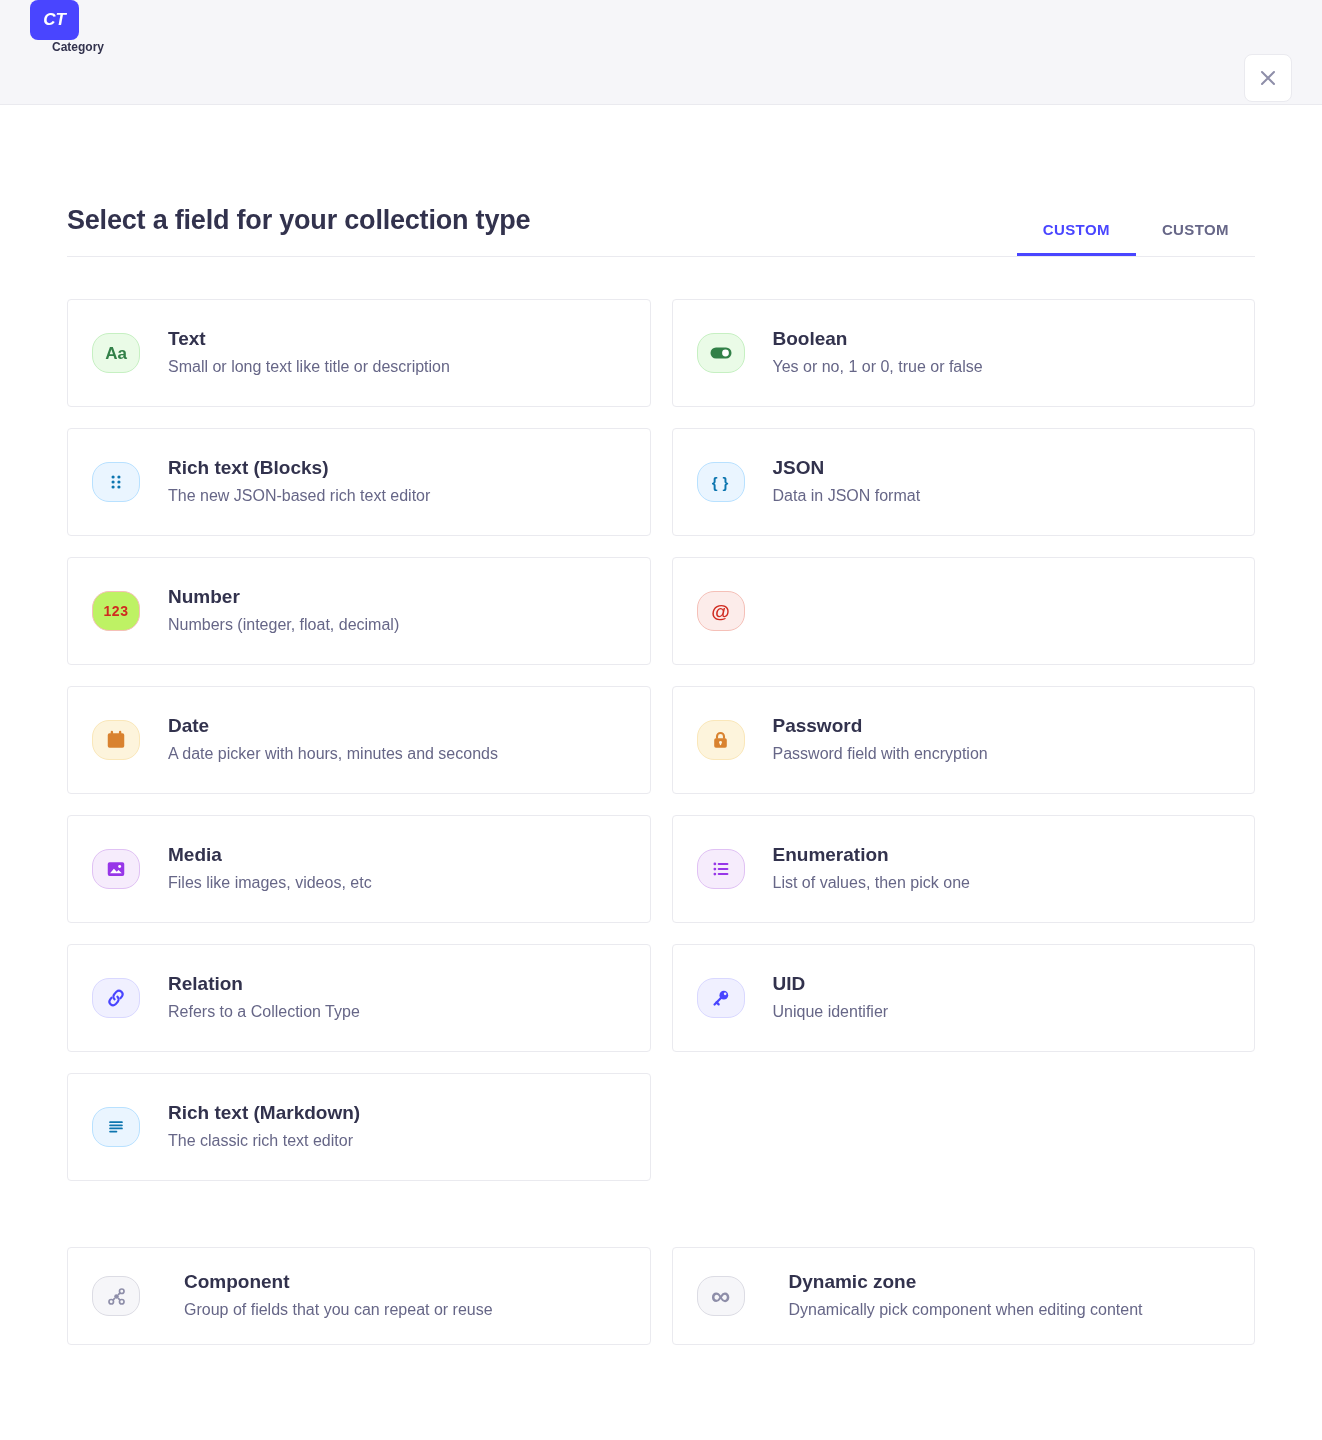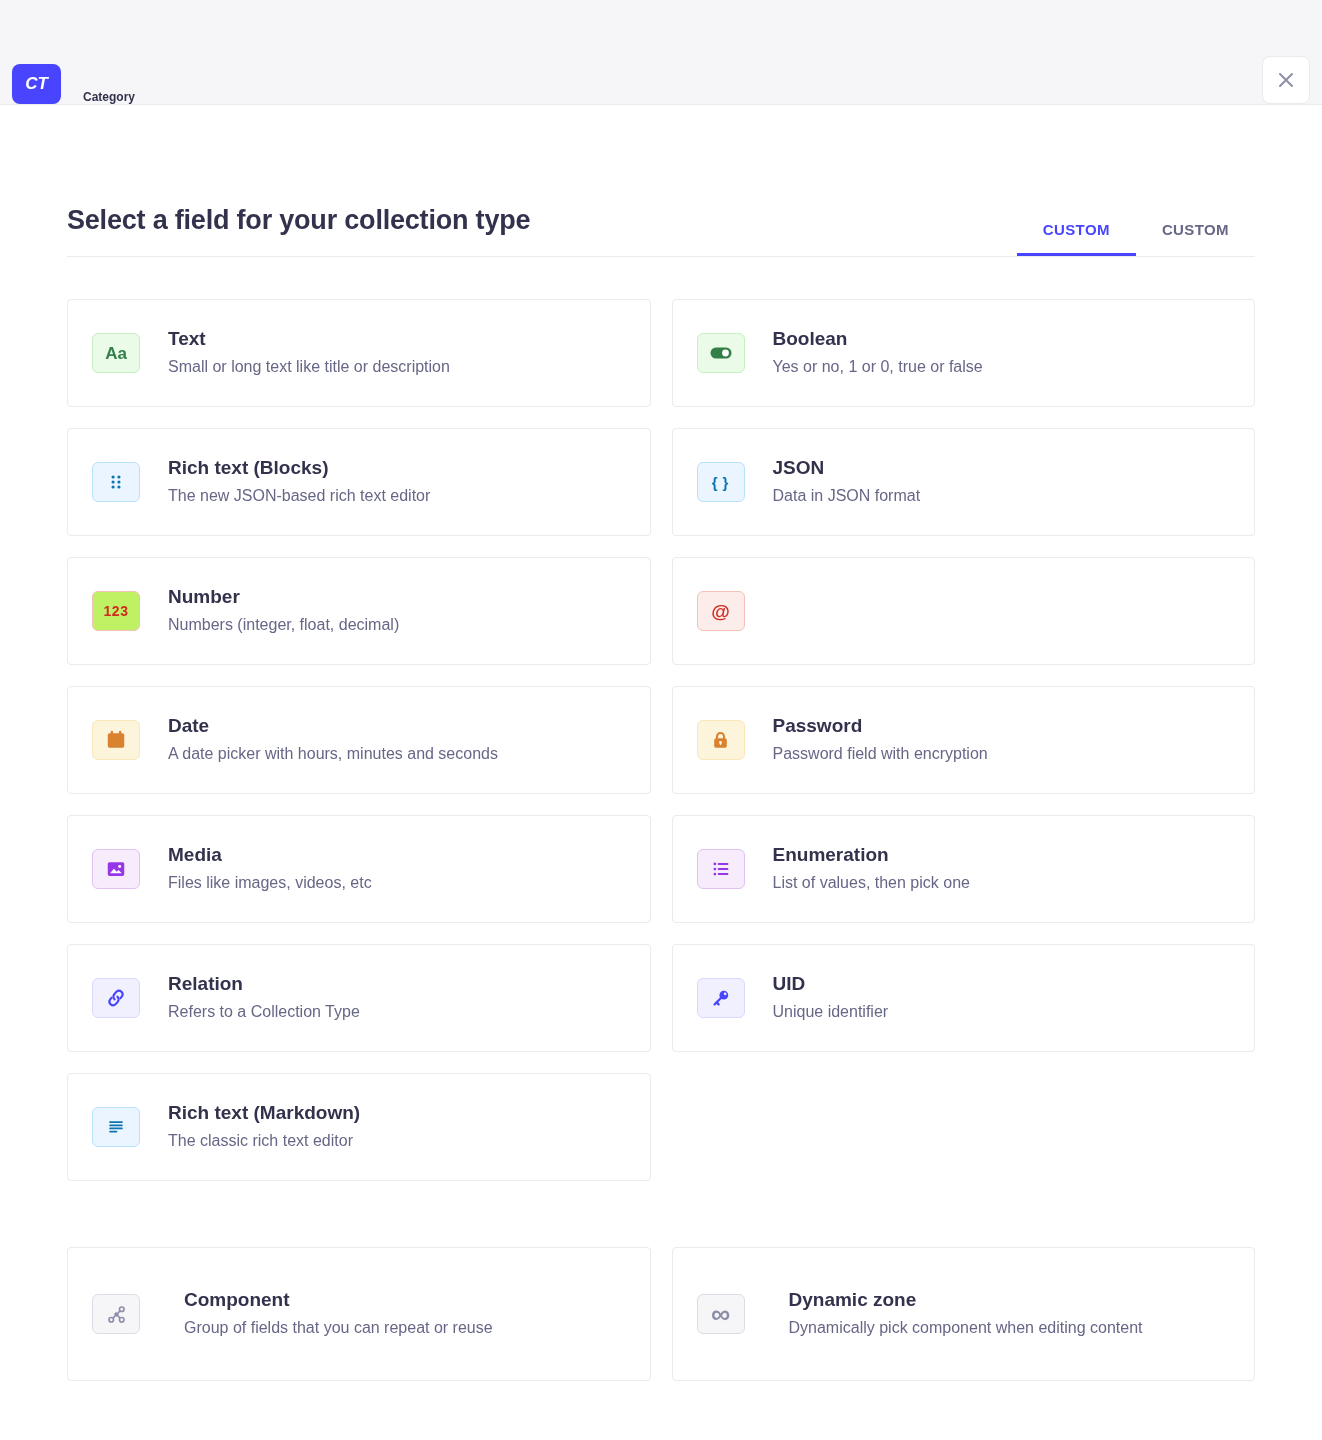--- a/index.html
+++ b/index.html
@@ -1,37 +1,37 @@
 <!DOCTYPE html>
 <html><head>
 <meta charset="utf-8">
 <style>
   html,body{margin:0;padding:0;background:#fff;}
   body{width:1322px;min-height:1440px;font-family:"Liberation Sans",sans-serif;color:#32324d;}
 
   
-  .header{height:105px;background:#f6f6f9;border-bottom:1px solid #eaeaef;display:flex;align-items:flex-end;padding:0 12px;box-sizing:border-box;}
+  .header{height:105px;background:#f6f6f9;border-bottom:1px solid #eaeaef;display:flex;align-items:flex-start;padding:0 30px;box-sizing:border-box;flex-direction:column;}
   .badge{width:49px;height:40px;border-radius:8px;background:#4945ff;color:#fff;font-weight:700;font-style:italic;font-size:17px;display:flex;align-items:center;justify-content:center;}
   .header-title{margin-left:22px;font-size:12px;font-weight:700;color:#32324d;}
   .close-btn{margin-left:auto;width:48px;height:48px;background:#fff;border:1px solid #eaeaef;border-radius:8px;display:flex;align-items:center;justify-content:center;cursor:pointer;padding:0;}
 
   
   .main{padding:0 67px 60px;box-sizing:border-box;}
   .title-row{margin-top:88px;display:flex;justify-content:space-between;align-items:flex-end;border-bottom:1px solid #eaeaef;}
   h1{font-size:27px;font-weight:700;margin:12px 0 20px;color:#32324d;letter-spacing:-0.2px;}
   .tabs{display:flex;}
   .tab{padding:18px 26px;font-size:15px;font-weight:700;color:#666687;letter-spacing:0.4px;cursor:pointer;}
   .tab.active{color:#4945ff;box-shadow:inset 0 -3px 0 #4945ff;}
 
   
   .grid{margin-top:42px;display:grid;grid-template-columns:1fr 1fr;gap:21px;}
   .grid.advanced{margin-top:66px;}
   .card{background:#fff;border:1px solid #eaeaef;border-radius:4px;height:108px;display:flex;align-items:center;padding:0 24px;gap:28px;cursor:pointer;box-sizing:border-box;}
-  .grid.advanced .card{height:134px;gap:44px;}
-  .icon-box{width:46px;height:38px;border-radius:6px;border:1px solid;display:flex;align-items:center;justify-content:center;flex-shrink:0;}
+  .grid.advanced .card{height:98px;gap:44px;}
+  .icon-box{width:46px;height:38px;border-radius:17px;border:1px solid;display:flex;align-items:center;justify-content:center;flex-shrink:0;}
   .card-text{display:block;}
   .card-title{display:block;font-size:19px;font-weight:700;color:#32324d;margin-bottom:5px;}
   .card-desc{display:block;font-size:16px;color:#666687;line-height:1.45;max-width:430px;}
   .glyph{font-weight:700;line-height:1;}
 </style>
 </head>
 <body>
 
 <div class="header">
   <div class="badge">

